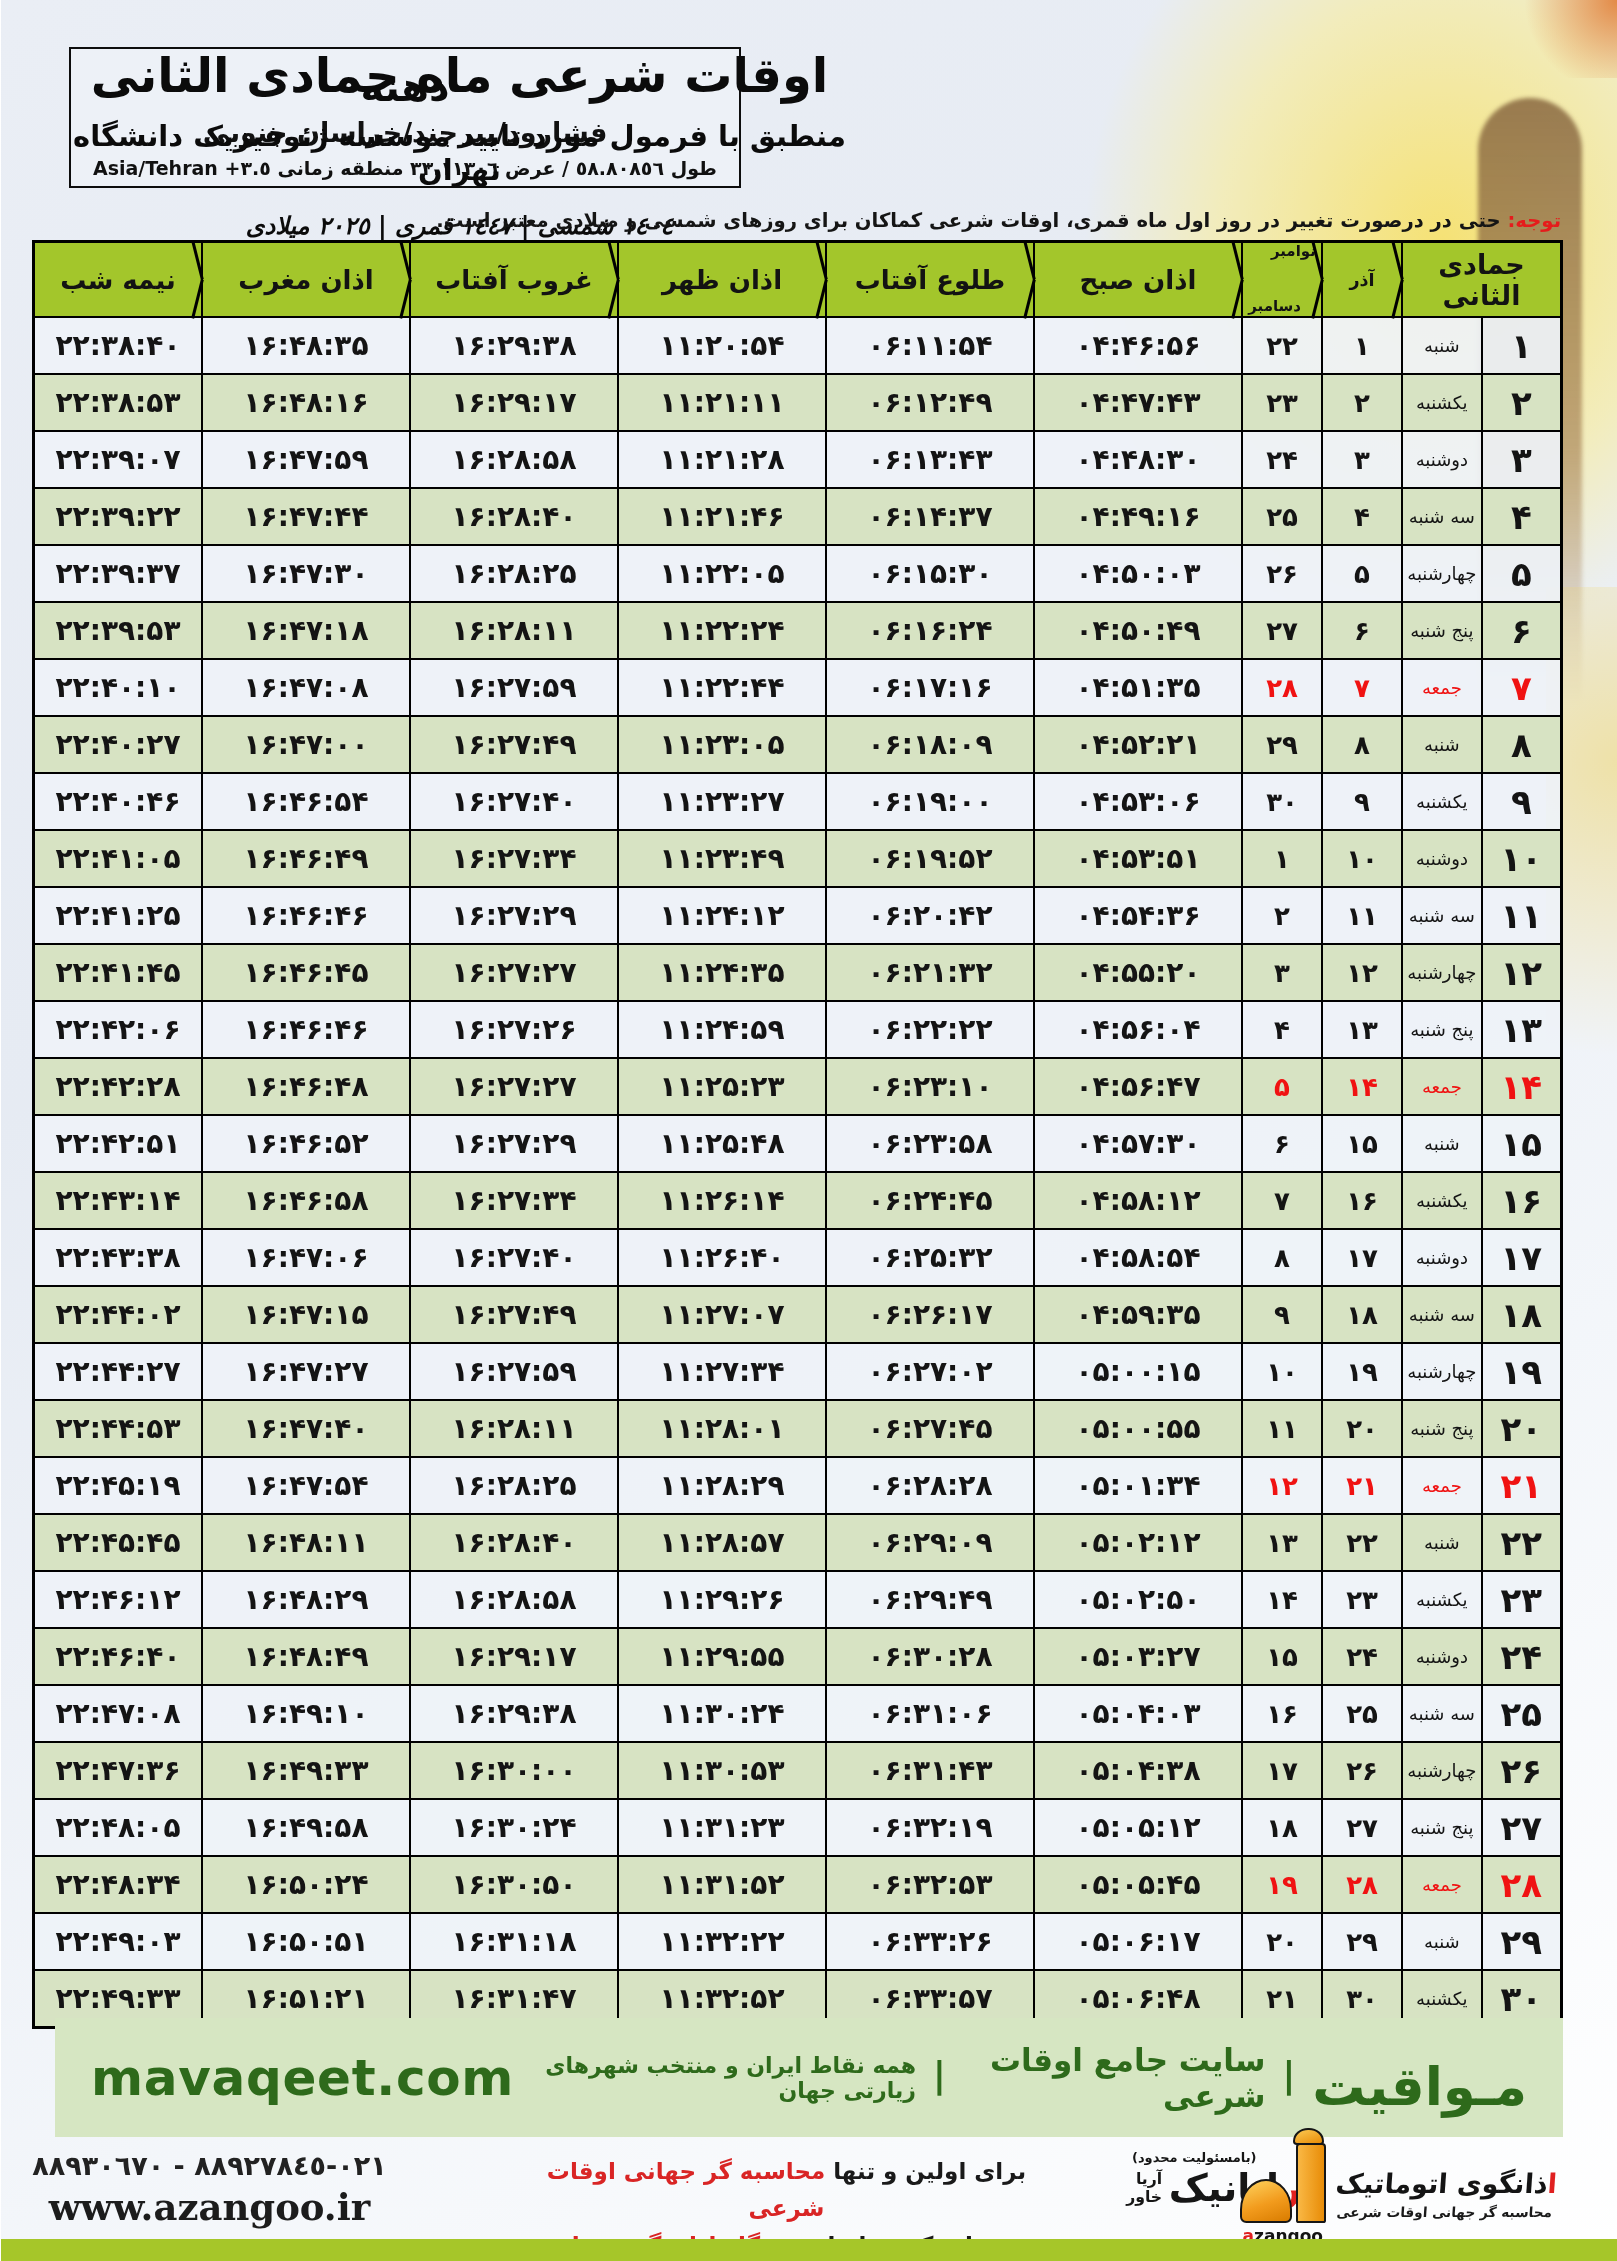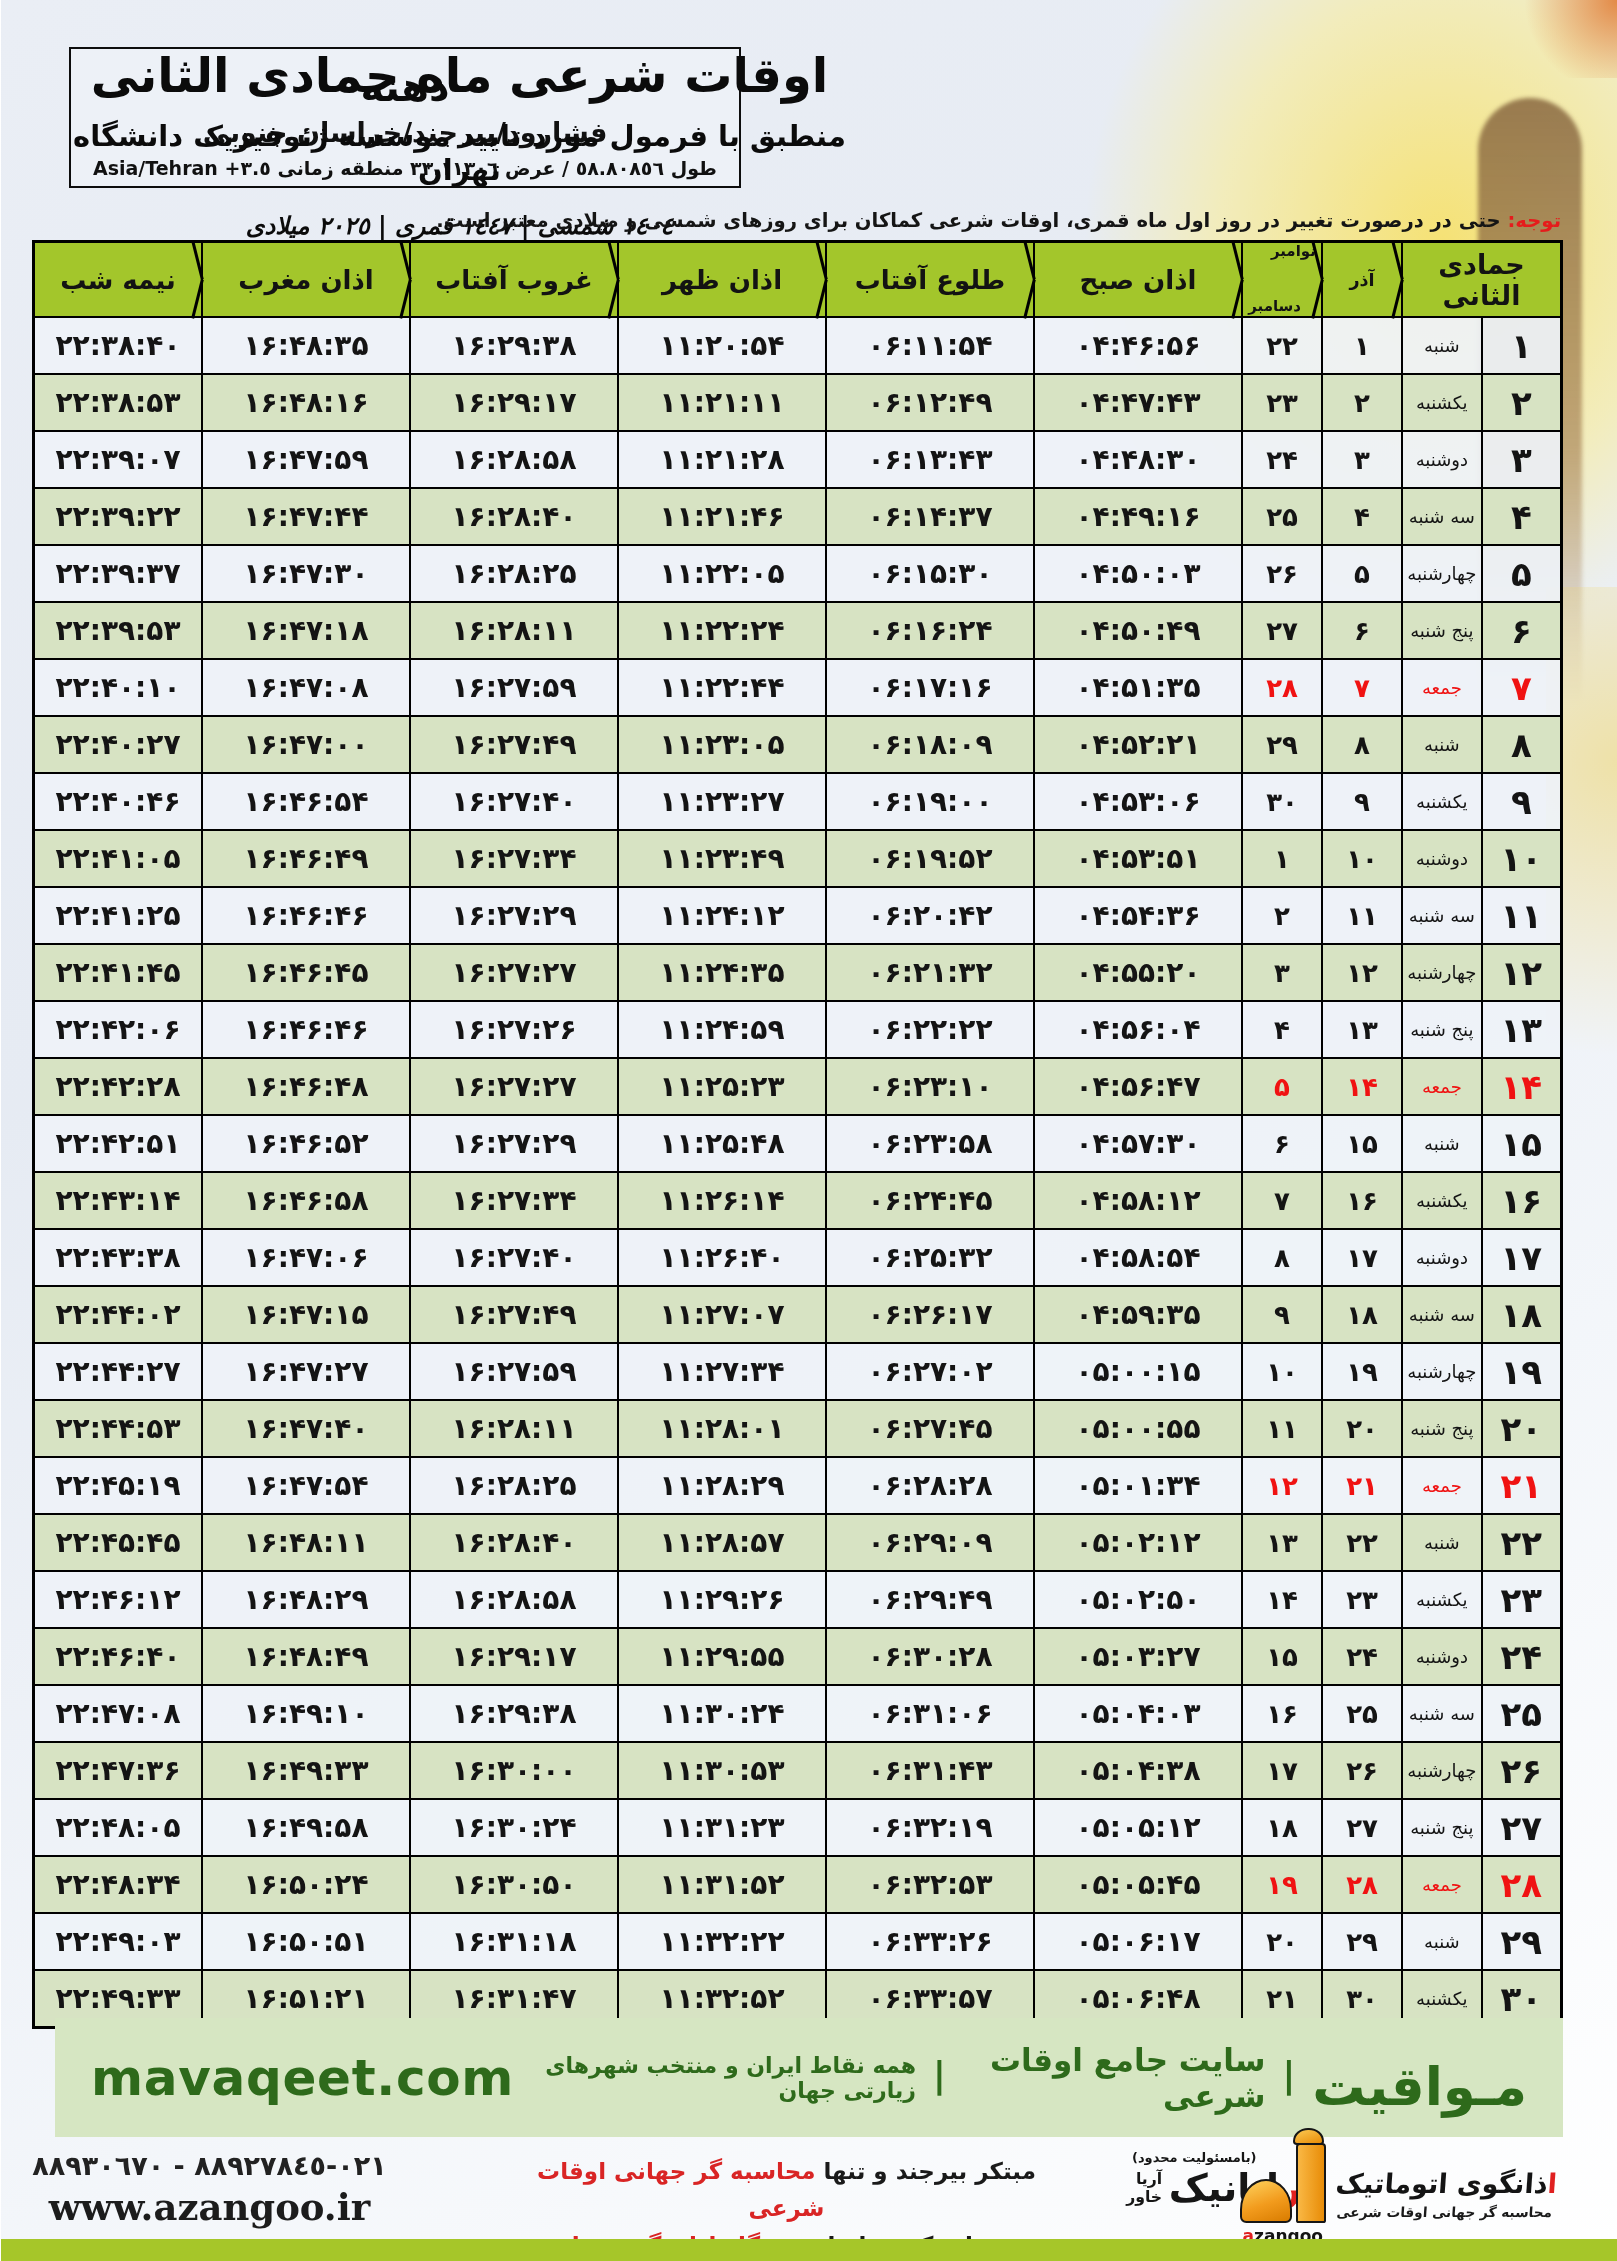--- a/index.html
+++ b/index.html
@@ -520,21 +520,21 @@
   <div class="mav-site">mavaqeet.com</div>
 </div>
 
 <div class="contact">
   <div class="phones">٠٢١-٨٨٩٢٧٨٤٥ - ٨٨٩٣٠٦٧٠</div>
   <div class="site-url">www.azangoo.ir</div>
 </div>
 
 <div class="slogan">
   <div>
-    <span class="blk">مبتکر بیرجند و تنها </span><span class="red">محاسبه گر جهانی اوقات شرعی</span>
+    <span class="blk">برای اولین و تنها </span><span class="red">محاسبه گر جهانی اوقات شرعی</span>
   </div>
   <div>
     <span class="blk">و تولید کننده انواع </span><span class="red">دستگاه اذان گوی تمام خودکار ماهواره ای</span>
   </div>
 </div>
 
 <div class="rayanik">
   <div class="note">(بامسئولیت محدود)</div>
   <div class="row">
     <span class="big"><span class="red">ر</span><span>ایانیک</span></span>

